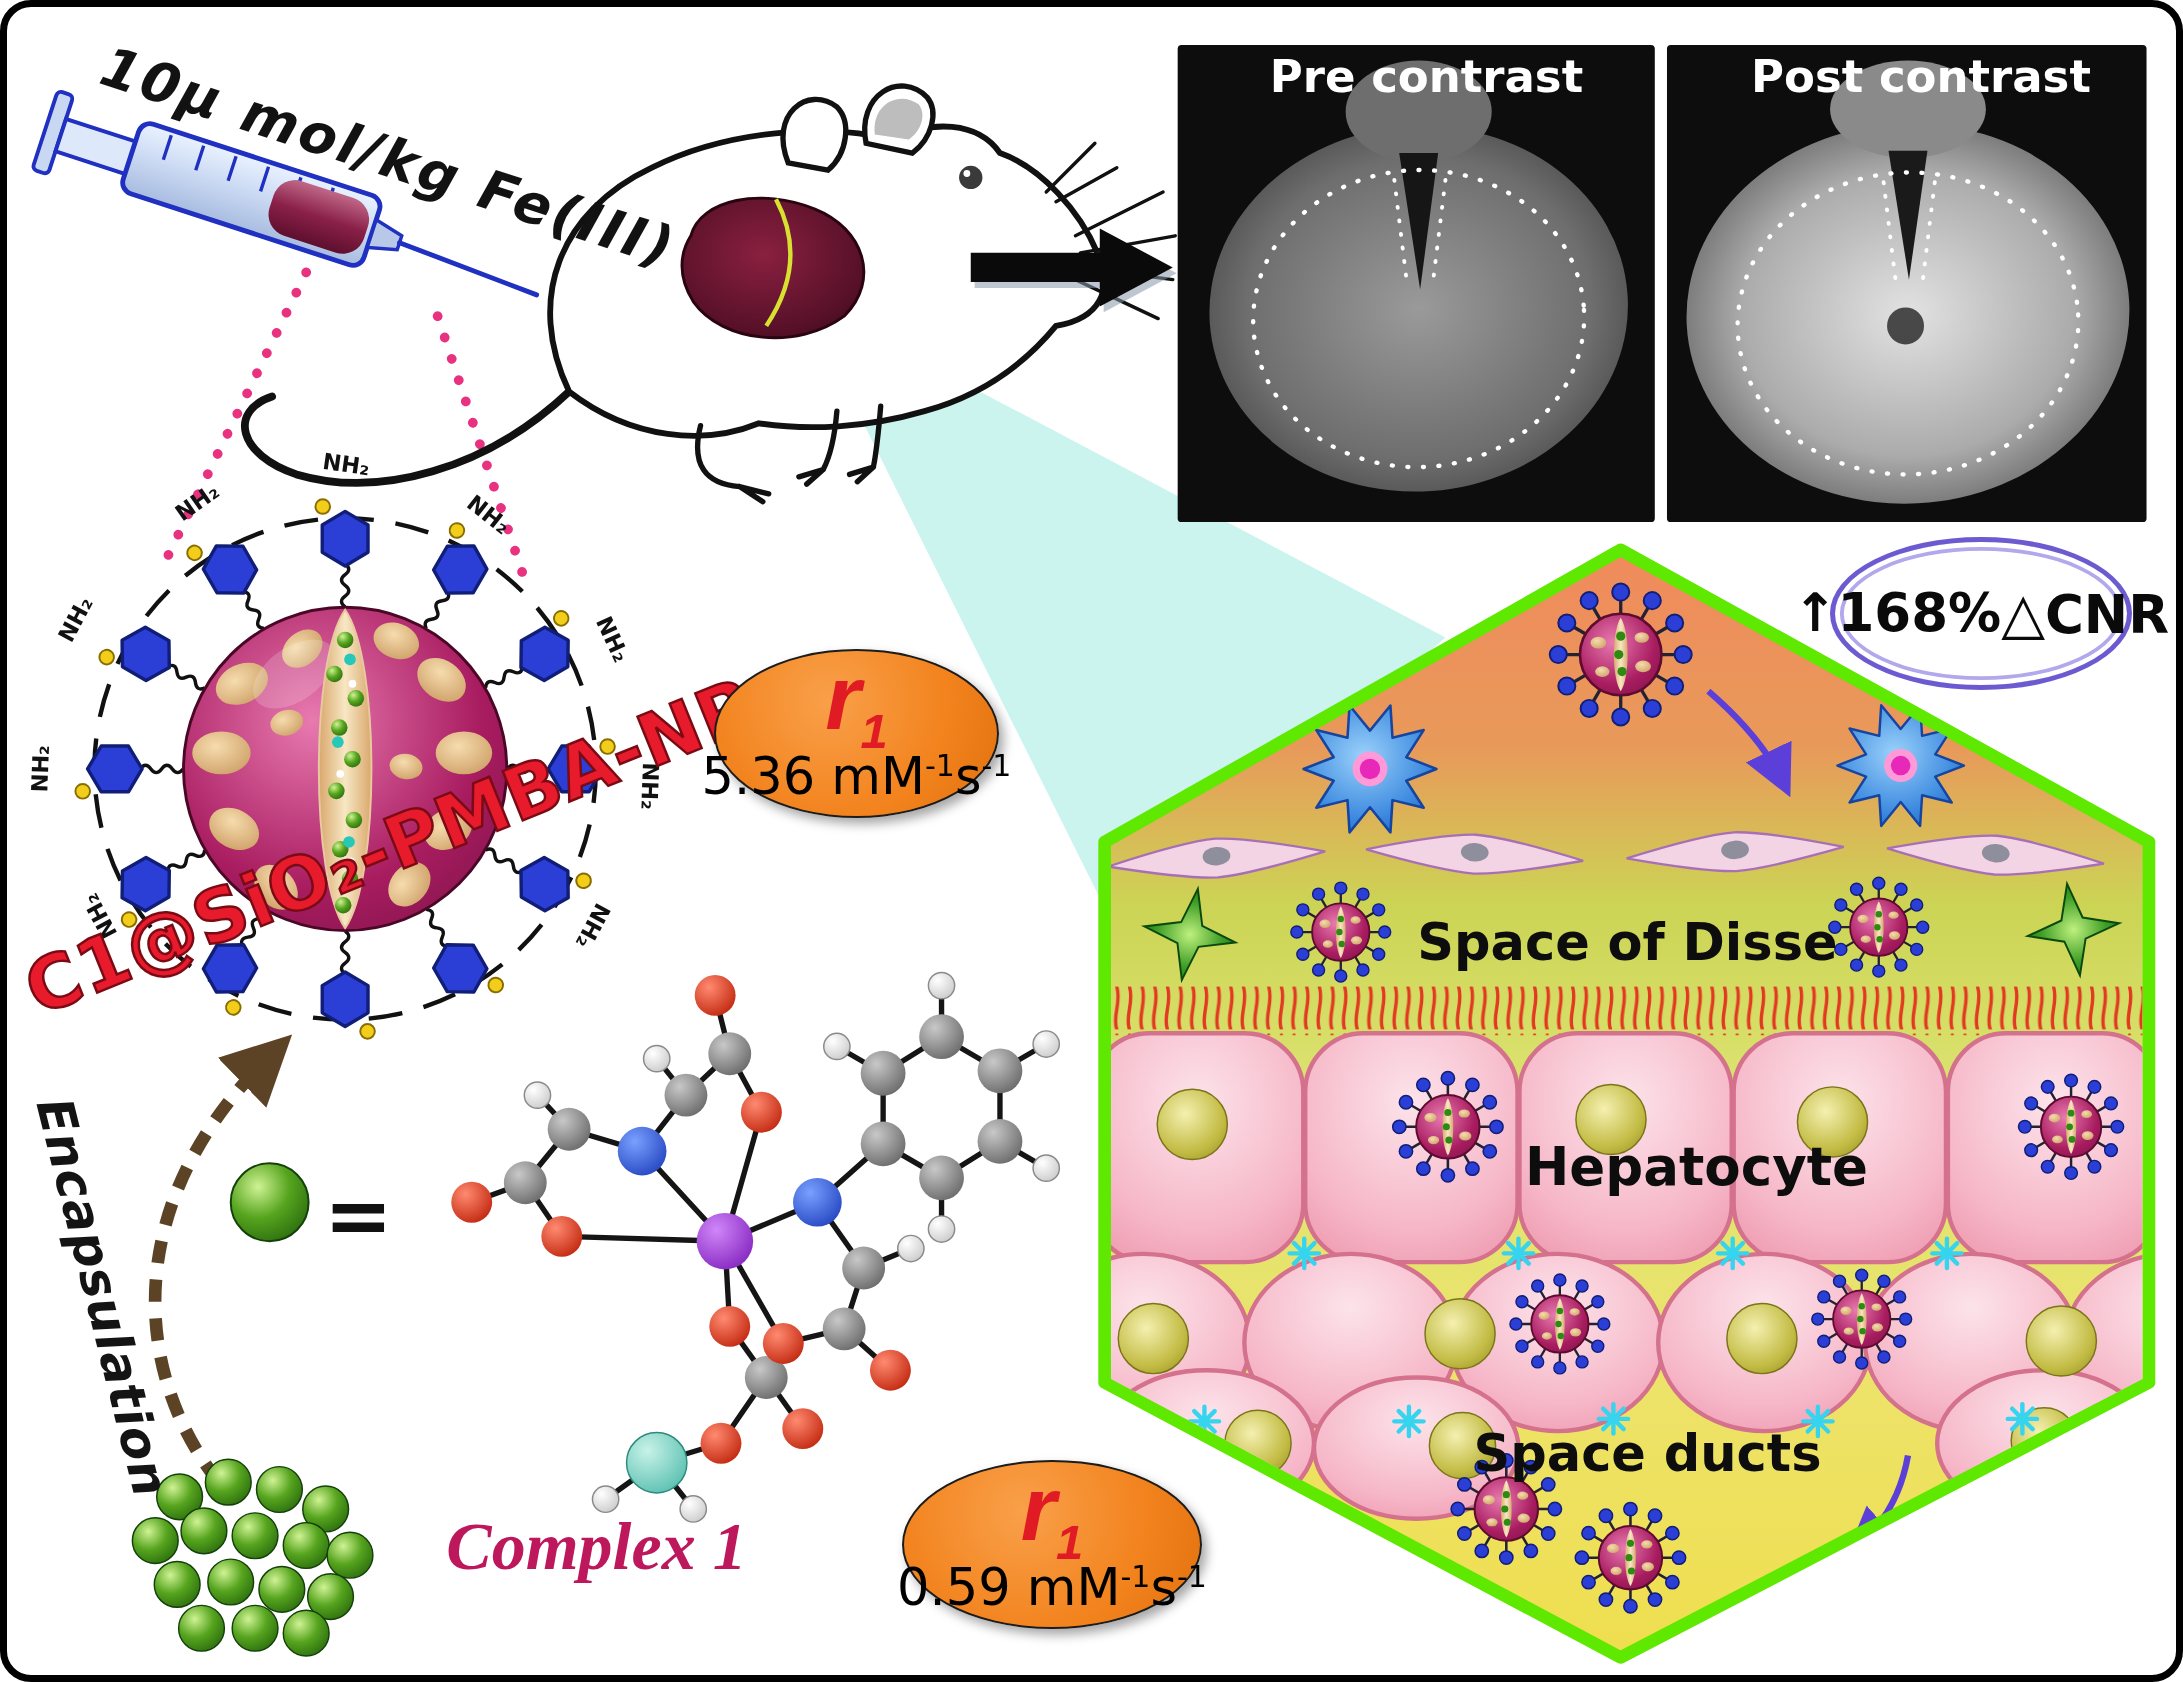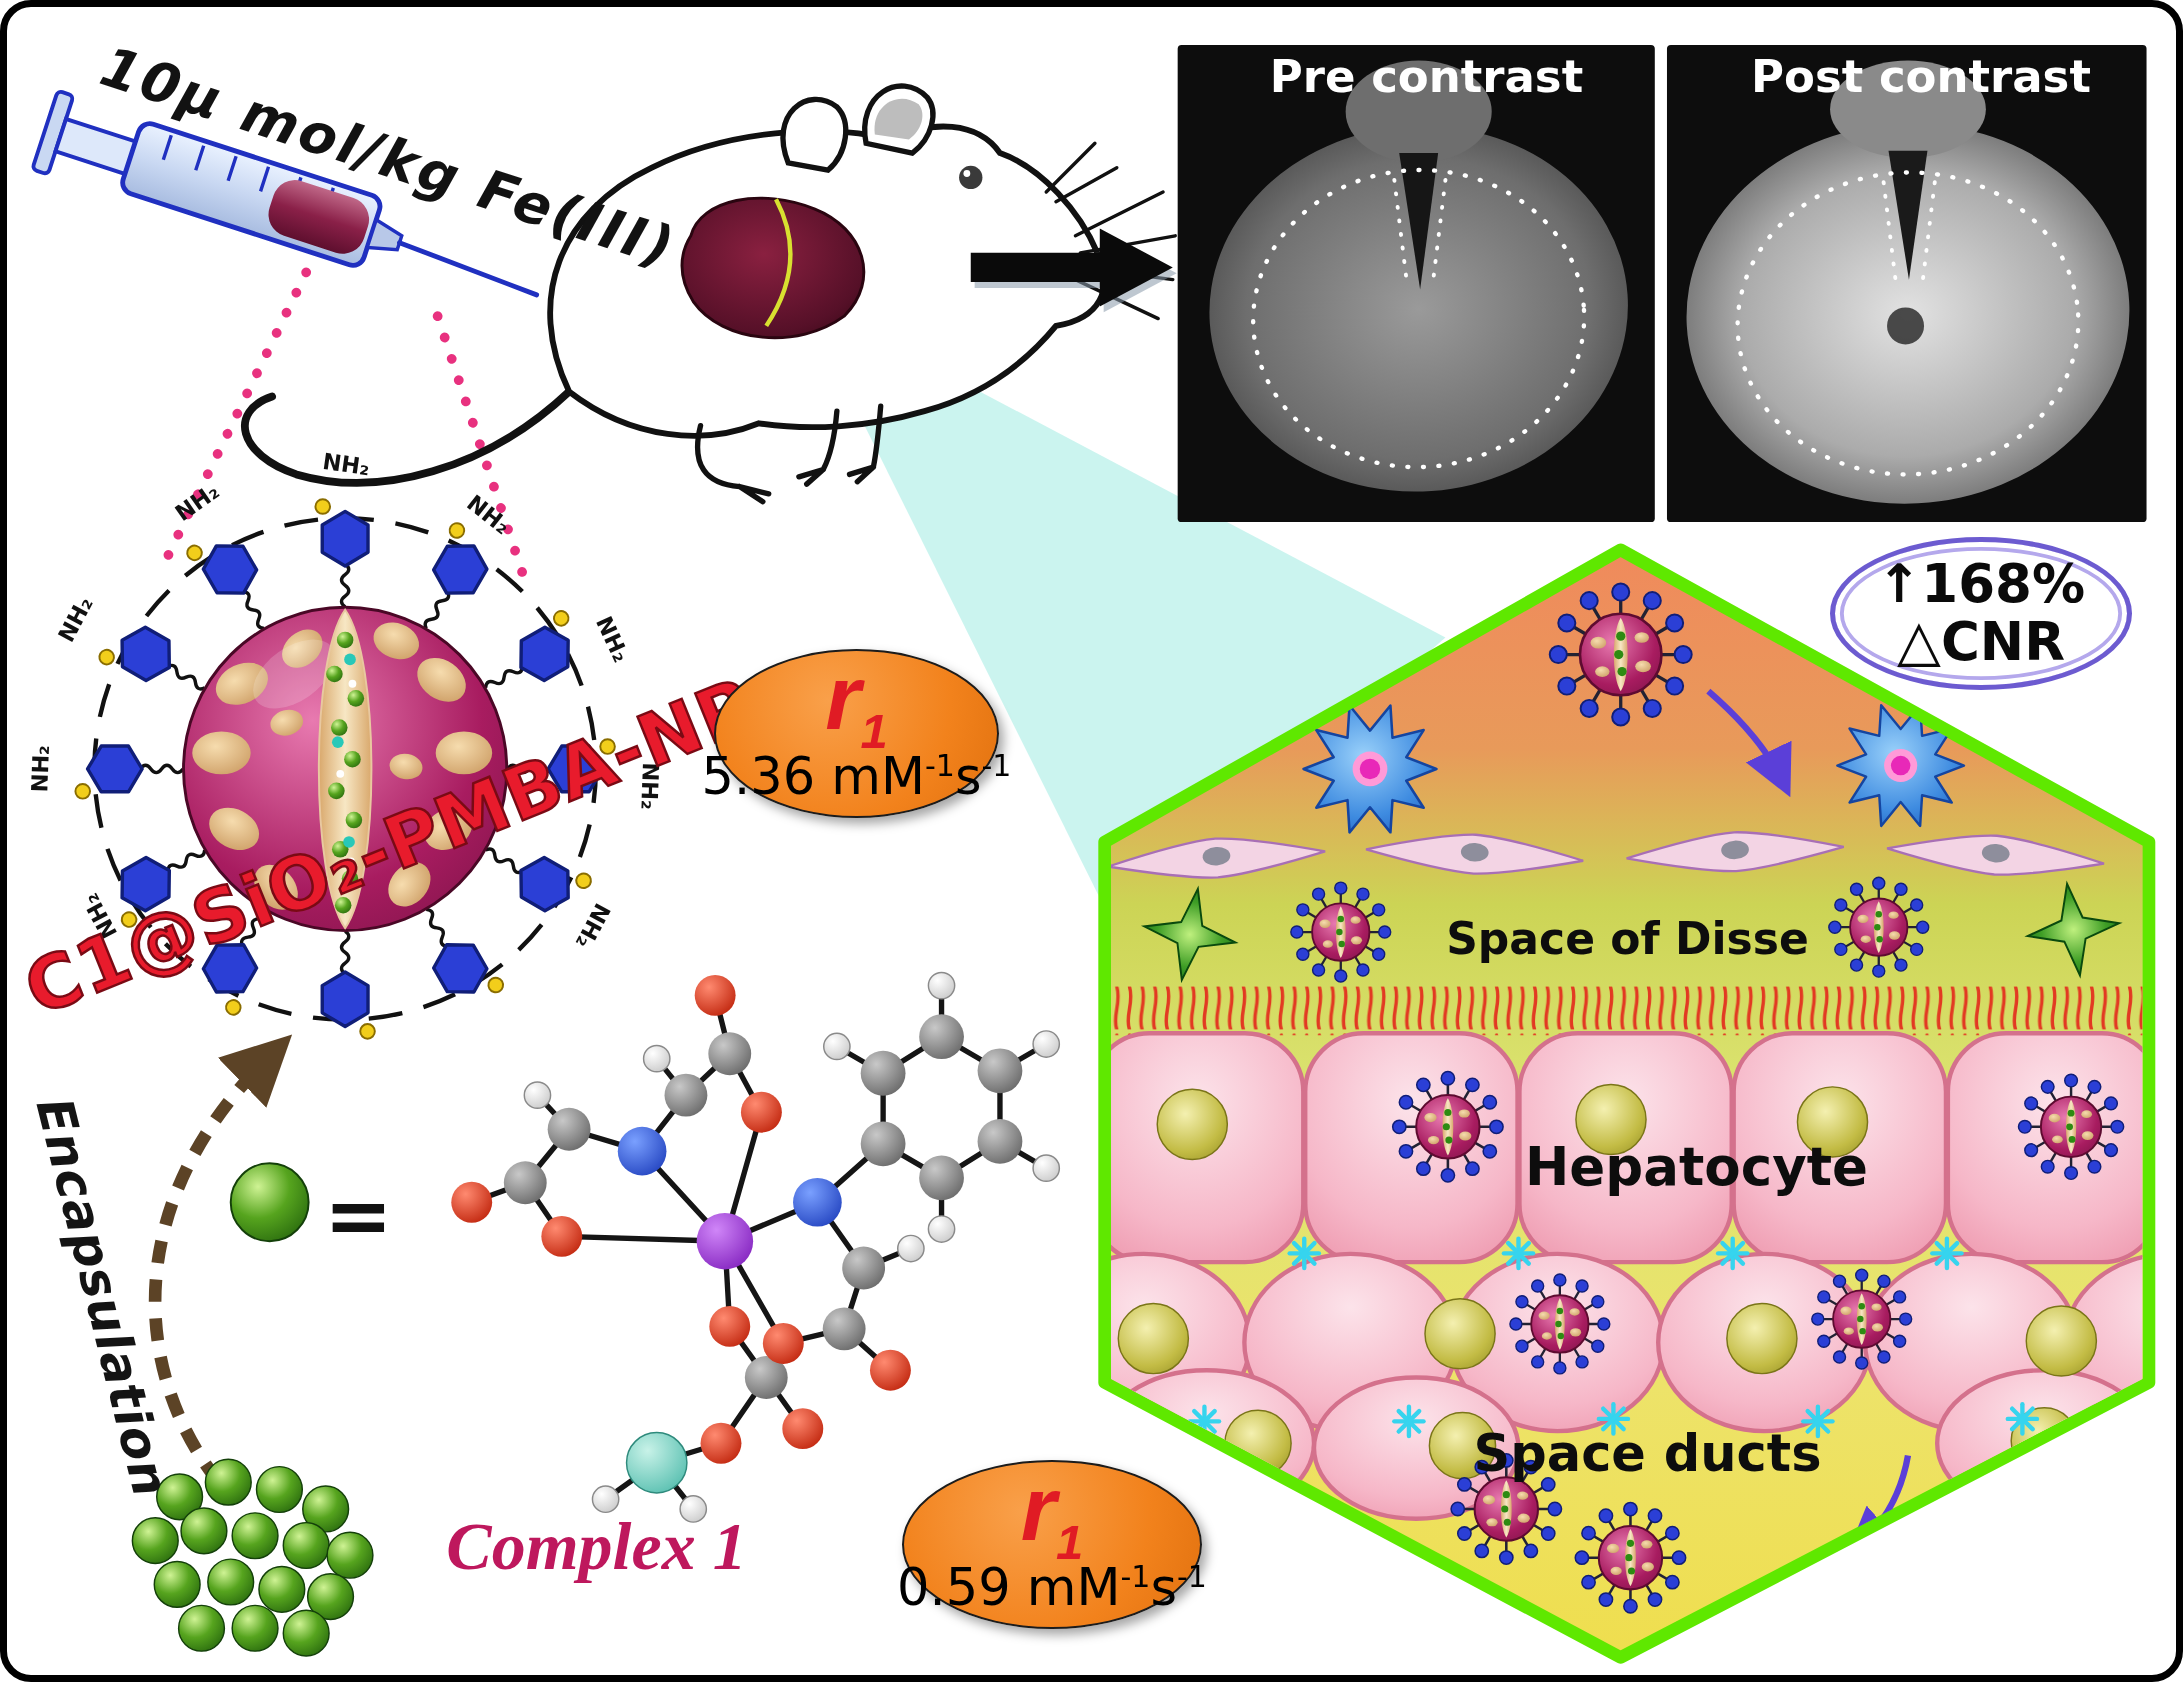--- a/index.html
+++ b/index.html
@@ -3,21 +3,21 @@
 <meta charset="utf-8">
 <style>
   *{margin:0;padding:0;box-sizing:border-box}
   html,body{background:#fff}
   body{font-family:"DejaVu Sans",sans-serif}
   .stage{position:relative;width:2183px;height:1682px;background:#fff;border:7.9px solid #000;border-radius:31px;overflow:hidden}
   .art{position:absolute;left:0;top:0;width:100%;height:100%}
   .ov{position:absolute;z-index:5}
   .dose{font-size:55px;font-weight:bold;font-style:italic;color:#121212;letter-spacing:2.9px;white-space:nowrap;transform:rotate(18deg);transform-origin:0 0}
   .mri-label{width:481px;text-align:center;color:#fff;font-weight:bold;font-size:45px}
-  .cnr{width:302px;height:153px;background:#fff;border:5.9px solid #6C5BD0;border-radius:50%;box-shadow:inset 0 0 0 4.9px #fff, inset 0 0 0 8.8px #B4A8EC;display:flex;flex-direction:column;align-items:center;justify-content:center;line-height:1.02}
+  .cnr{width:302px;height:153px;background:#fff;border:5.9px solid #6C5BD0;border-radius:50%;box-shadow:inset 0 0 0 4.9px #fff, inset 0 0 0 8.8px #B4A8EC;display:flex;flex-direction:row;align-items:center;justify-content:center;line-height:1.02}
   .cnr .l{font-size:53px;font-weight:bold;color:#0a0a0a}
   .cnr .delta{font-size:57px;font-weight:bold}
   .np-name{font-size:73px;font-weight:bold;color:#E81B2C;-webkit-text-stroke:2.5px #7A0A14;letter-spacing:1px;white-space:nowrap;transform:rotate(-22deg);transform-origin:0 50%}
   .r1badge{background:radial-gradient(circle at 40% 30%,#F9A04A,#F2821C 60%,#E0700E);border:2.9px solid #1c1c1c;border-radius:50%;box-shadow:4.9px 5.9px 10.8px rgba(0,0,0,.35);display:flex;flex-direction:column;align-items:center;justify-content:center}
   .rsym{font-family:Liberation Sans, sans-serif;font-style:italic;font-weight:bold;color:#E01B24;font-size:91px;line-height:.78}
   .rsym .sub{font-size:49px;vertical-align:-18.7px;font-style:italic}
   .rval{font-weight:normal;color:#000;font-size:51px;line-height:1.05;white-space:nowrap}
   .rval sup{font-size:30px;vertical-align:super}
   .enc{font-size:50px;font-weight:bold;font-style:italic;color:#141414;white-space:nowrap;transform:rotate(76deg);transform-origin:0 0;letter-spacing:1px}
   .equals{font-size:82px;font-weight:bold;color:#111}
@@ -553,18 +553,18 @@
   <div class="rsym"><span>r</span><span class="sub">1</span></div>
   <div class="rval"><span>0.59 mM</span><sup>-1</sup><span>s</span><sup>-1</sup></div>
 </div>
 
 <div class="ov enc" style="left:74px;top:1085px">Encapsulation</div>
 
 <div class="ov equals" style="left:317px;top:1161px">=</div>
 
 <div class="ov complex-label" style="left:403px;top:1500px">Complex 1</div>
 
-<div class="ov hexlabel" style="left:1375px;top:906px;width:491px;font-size:44px">Space of Disse</div>
+<div class="ov hexlabel" style="left:1375px;top:906px;width:491px;font-size:51px">Space of Disse</div>
 <div class="ov hexlabel" style="left:1444px;top:1129px;width:491px;font-size:53px">Hepatocyte</div>
 <div class="ov hexlabel" style="left:1444px;top:1417px;width:393px;font-size:51px">Space ducts</div>
 
 </div>
 
 
 </body></html>

